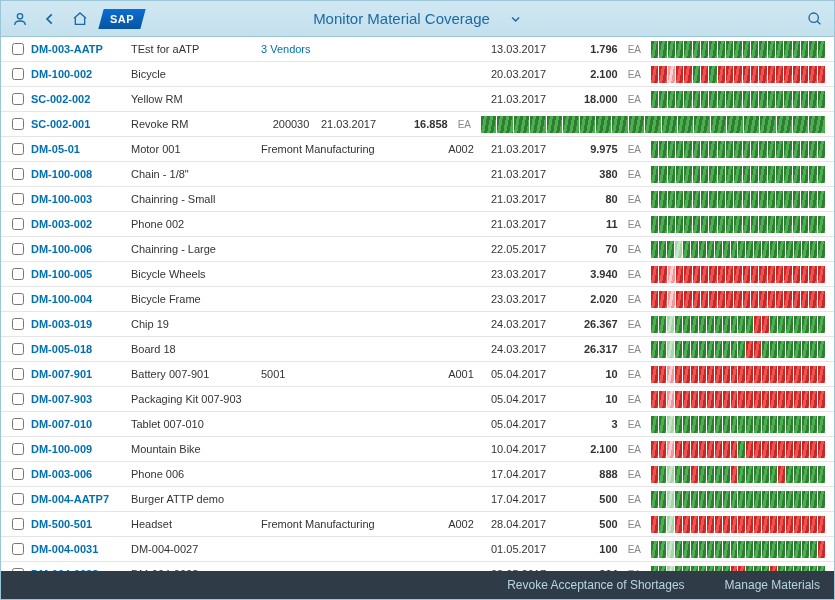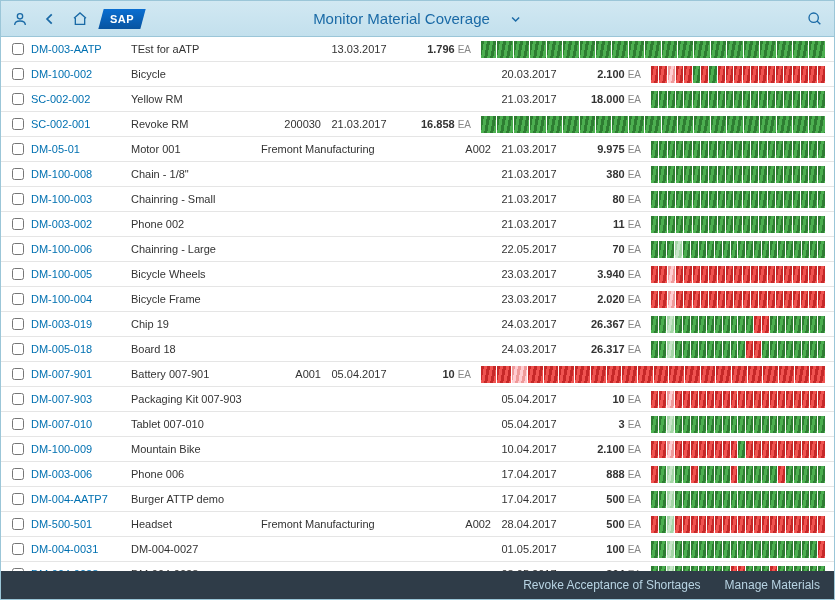--- a/index.html
+++ b/index.html
@@ -9,37 +9,37 @@
 .header .left{display:flex;align-items:center;gap:12px}
 .header .ico{width:18px;height:18px;color:#1a6aa6;cursor:pointer;display:flex;align-items:center;justify-content:center}
 .header .title{position:absolute;left:50%;transform:translateX(-50%);color:#1a6aa6;font-size:15px;display:flex;align-items:center;gap:20px;cursor:pointer}
 .header .right{margin-left:auto}
 .sap-logo{position:relative;width:42px;height:20px;background:linear-gradient(#0a6ed1,#0854a0);transform:skewX(-15deg);display:flex;align-items:center;justify-content:center}
 .sap-logo span{transform:skewX(15deg);color:#fff;font-weight:bold;font-size:11px;letter-spacing:0.5px}
 .content{flex:1;overflow-y:auto;overflow-x:hidden;background:#fff}
 .row{display:flex;align-items:center;height:25px;border-bottom:1px solid #e5e5e5;padding:0 4px;font-size:11px;color:#333}
 .col-check{width:26px;display:flex;justify-content:center}
 .col-check input{width:12px;height:12px}
-.col-id{width:100px;color:#0070b1;font-weight:normal}
+.col-id{width:100px;color:#0070b1;font-weight:bold}
 .col-id a{color:#0070b1;text-decoration:none}
 .col-desc{width:130px;white-space:nowrap;overflow:hidden}
 .col-vendor{width:170px;color:#333;white-space:nowrap;overflow:hidden}
 .col-vendor.link{color:#0070b1}
-.col-code{width:60px;text-align:right}
-.col-date{width:76px;text-align:center}
+.col-code{width:60px;text-align:center}
+.col-date{width:76px;text-align:left}
 .col-qty{width:74px;text-align:right}
 .col-qty .num{font-weight:bold;color:#333}
-.col-qty .unit{color:#888;font-size:10px;margin-left:3px}
+.col-qty .unit{color:#888;font-size:10px;margin-left:10px}
 .col-chart{flex:1;padding:0 4px 0 10px;height:17px;display:flex;gap:0}
 .seg{flex:1;margin-right:1px}
 .seg.g{background:repeating-linear-gradient(100deg,#2e7d32 0 3px,#4caf50 3px 6px)}
 .seg.r{background:repeating-linear-gradient(100deg,#c62828 0 3px,#ef5350 3px 6px)}
 .seg.gh{background:repeating-linear-gradient(100deg,#a5d6a7 0 3px,#c8e6c9 3px 6px)}
 .seg.rh{background:repeating-linear-gradient(100deg,#ef9a9a 0 3px,#ffcdd2 3px 6px)}
-.footer{height:28px;background:#2f3c48;display:flex;align-items:center;justify-content:flex-end;padding:0 14px;gap:24px}
+.footer{height:28px;background:#2f3c48;display:flex;align-items:center;justify-content:flex-end;padding:0 14px;gap:40px}
 .footer a{color:#b8d4e3;font-size:12px;text-decoration:none;cursor:pointer}
 .content::-webkit-scrollbar{width:10px}
 .content::-webkit-scrollbar-track{background:#eaf3f8;border-left:1px solid #cfe3ec}
 .content::-webkit-scrollbar-thumb{background:#b8d4e3;border-radius:2px}
 svg{display:block}
 </style>
 </head>
 <body>
 
 <div class="app">
@@ -82,20 +82,21 @@
   </div>
  </div>
 
  <div class="content" id="content">
       <div class="row">
         <div class="col-check">
           <input type="checkbox" style="">
         </div>
         <div class="col-id"><a href="#">DM-003-AATP</a></div>
         <div class="col-desc">TEst for aATP</div>
+        <div class="col-vendor link">3 Vendors</div>
         <div class="col-code"></div>
         <div class="col-date">13.03.2017</div>
         <div class="col-qty"><span class="num">1.796</span><span class="unit">EA</span></div>
         <div class="col-chart">
           <div class="seg g"></div>
           <div class="seg g"></div>
           <div class="seg g"></div>
           <div class="seg g"></div>
           <div class="seg g"></div>
           <div class="seg g"></div>
@@ -525,20 +526,21 @@
           <div class="seg g"></div>
           <div class="seg g"></div>
         </div>
       </div>
       <div class="row">
         <div class="col-check">
           <input type="checkbox" style="">
         </div>
         <div class="col-id"><a href="#">DM-007-901</a></div>
         <div class="col-desc">Battery 007-901</div>
+        <div class="col-vendor">5001</div>
         <div class="col-code">A001</div>
         <div class="col-date">05.04.2017</div>
         <div class="col-qty"><span class="num">10</span><span class="unit">EA</span></div>
         <div class="col-chart">
           <div class="seg r"></div>
           <div class="seg r"></div>
           <div class="seg rh"></div>
           <div class="seg r"></div>
           <div class="seg r"></div>
           <div class="seg r"></div>

